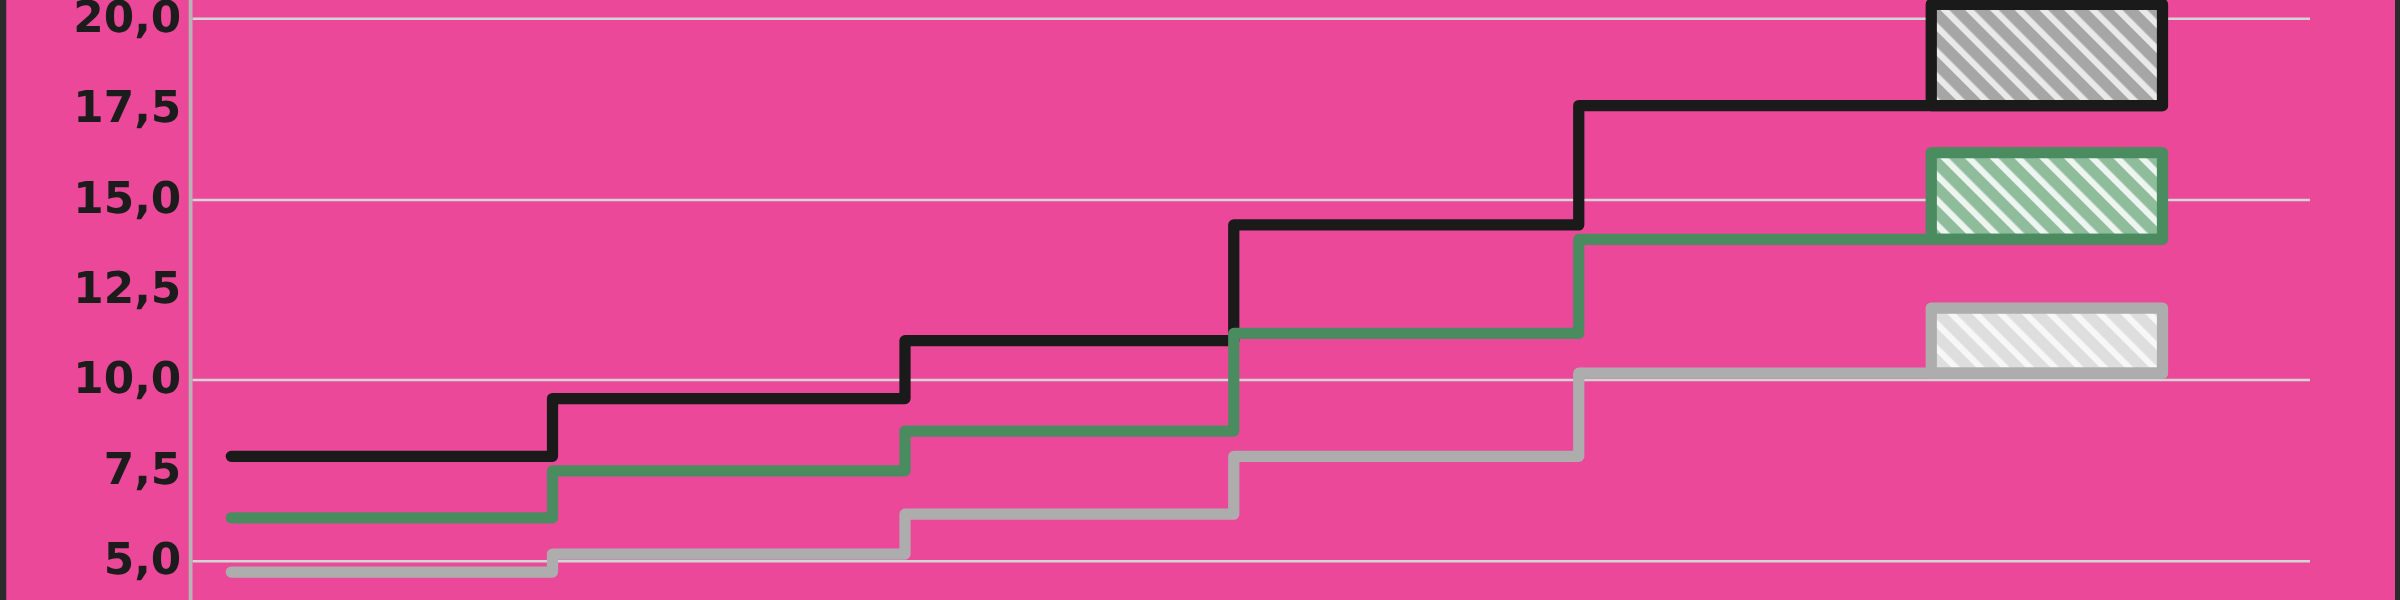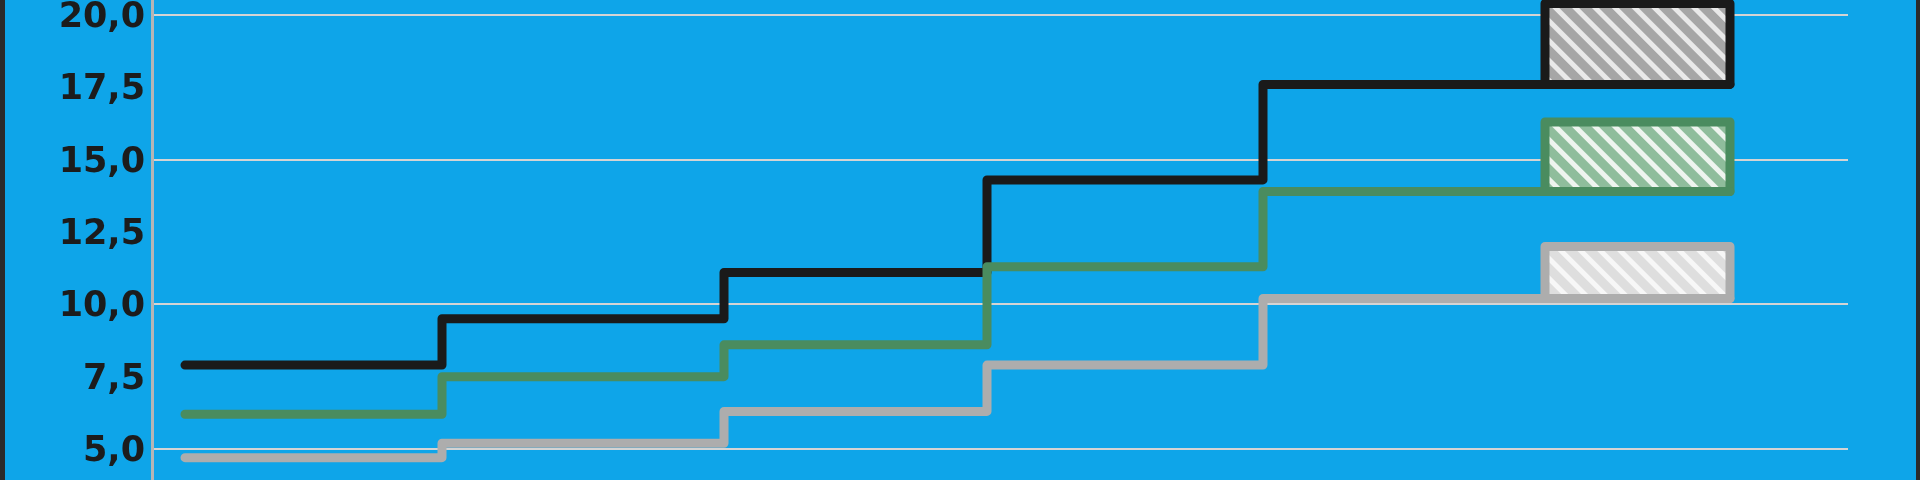--- a/index.html
+++ b/index.html
@@ -10,21 +10,21 @@
   body {
     width: 1920px;
     height: 480px;
     font-family: "DejaVu Sans", sans-serif;
     overflow: hidden;
   }
   #chart-root {
     position: relative;
     width: 1920px;
     height: 480px;
-    background: #0ea5e9;
+    background: #ec4899;
     box-sizing: border-box;
   }
   
   .frame-left {
     position: absolute;
     left: 0px;
     top: 0px;
     width: 5px;
     height: 480px;
     background: #2b2b2b;

